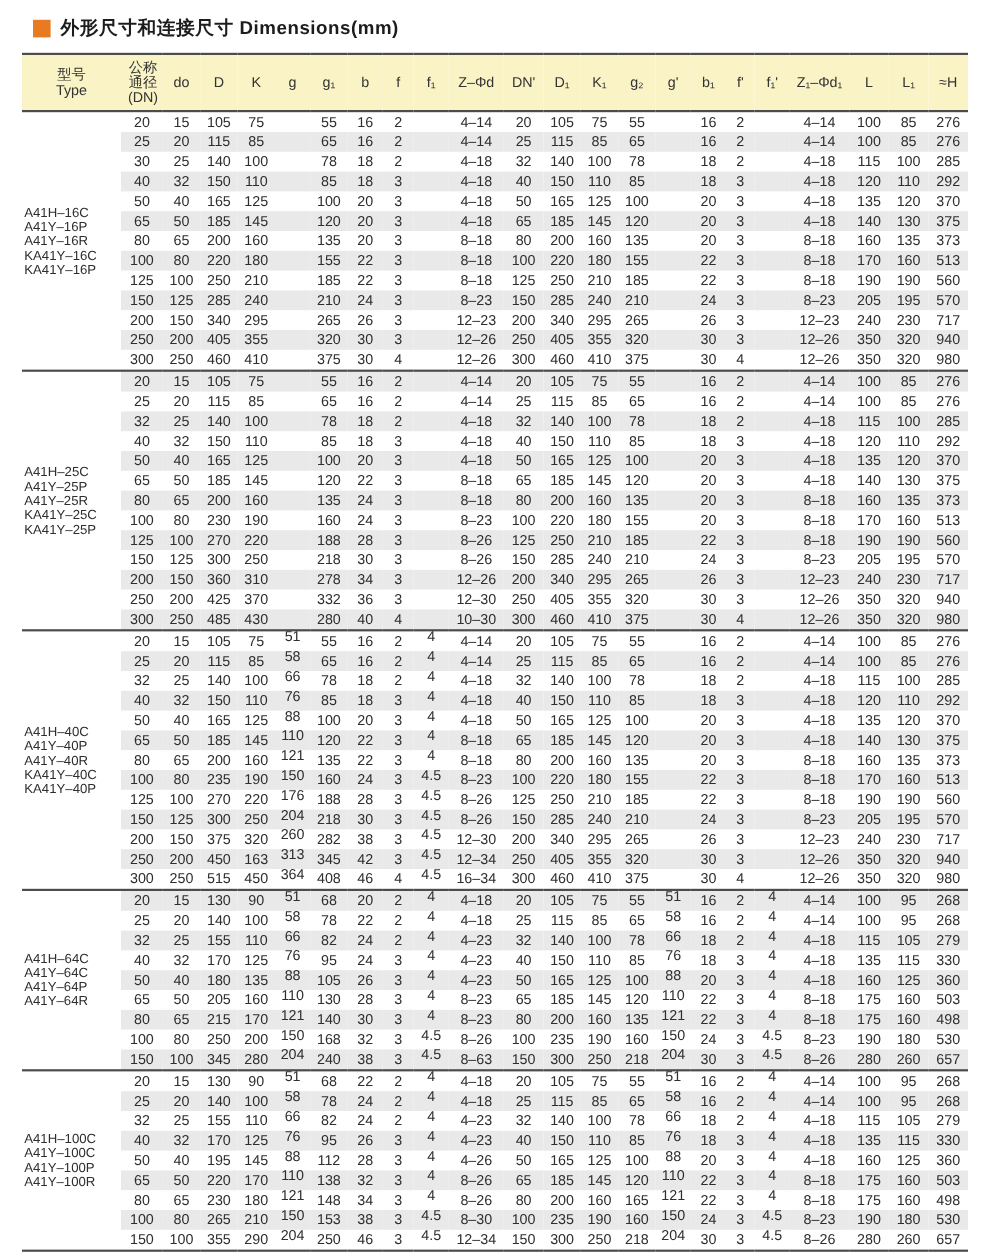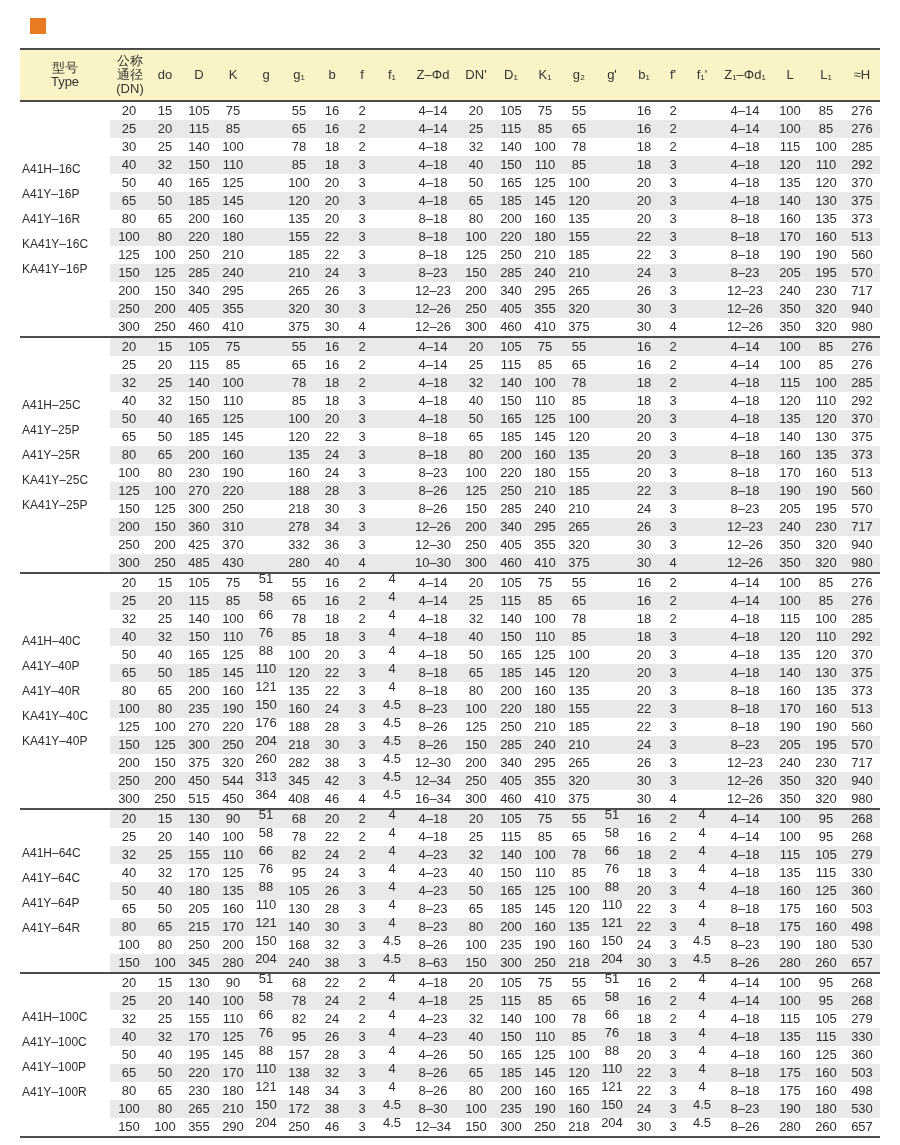--- a/index.html
+++ b/index.html
@@ -44,31 +44,32 @@
   tbody td {
     height: 18px;
     font-size: 13px; line-height: 18px;
     text-align: center; vertical-align: middle;
     padding: 0; color: #2e2e2e;
     white-space: nowrap;
   }
   tr.stripe td { background: #e9e9e9; }
   td.model-cell {
     background: #ffffff !important;
-    text-align: left; font-size: 12px; line-height: 25px;
+    text-align: left; font-size: 12px; line-height: 13px;
     white-space: pre-line; padding-left: 2px;
     color: #2e2e2e;
   }
   td.raised span { position: relative; top: -4px; display: inline-block; }
 </style>
 </head>
 <body>
 
 <div class="title-bar">
   <span class="title-bullet"></span>
+  <span class="title-text">外形尺寸和连接尺寸  Dimensions(mm)</span>
 </div>
 
 <table class="dims">
     <colgroup>
       <col style="width: 90px;">
       <col style="width: 38px;">
       <col style="width: 34px;">
       <col style="width: 34px;">
       <col style="width: 34px;">
       <col style="width: 32px;">
@@ -1025,21 +1026,21 @@
         <td></td>
         <td>12–23</td>
         <td>240</td>
         <td>230</td>
         <td>717</td>
       </tr>
       <tr class="stripe">
         <td>250</td>
         <td>200</td>
         <td>450</td>
-        <td>544</td>
+        <td>163</td>
         <td class="raised"><span>313</span></td>
         <td>345</td>
         <td>42</td>
         <td>3</td>
         <td class="raised"><span>4.5</span></td>
         <td>12–34</td>
         <td>250</td>
         <td>405</td>
         <td>355</td>
         <td>320</td>
@@ -1399,21 +1400,21 @@
         <td>135</td>
         <td>115</td>
         <td>330</td>
       </tr>
       <tr>
         <td>50</td>
         <td>40</td>
         <td>195</td>
         <td>145</td>
         <td class="raised"><span>88</span></td>
-        <td>157</td>
+        <td>112</td>
         <td>28</td>
         <td>3</td>
         <td class="raised"><span>4</span></td>
         <td>4–26</td>
         <td>50</td>
         <td>165</td>
         <td>125</td>
         <td>100</td>
         <td class="raised"><span>88</span></td>
         <td>20</td>
@@ -1471,21 +1472,21 @@
         <td>175</td>
         <td>160</td>
         <td>498</td>
       </tr>
       <tr class="stripe">
         <td>100</td>
         <td>80</td>
         <td>265</td>
         <td>210</td>
         <td class="raised"><span>150</span></td>
-        <td>172</td>
+        <td>153</td>
         <td>38</td>
         <td>3</td>
         <td class="raised"><span>4.5</span></td>
         <td>8–30</td>
         <td>100</td>
         <td>235</td>
         <td>190</td>
         <td>160</td>
         <td class="raised"><span>150</span></td>
         <td>24</td>

